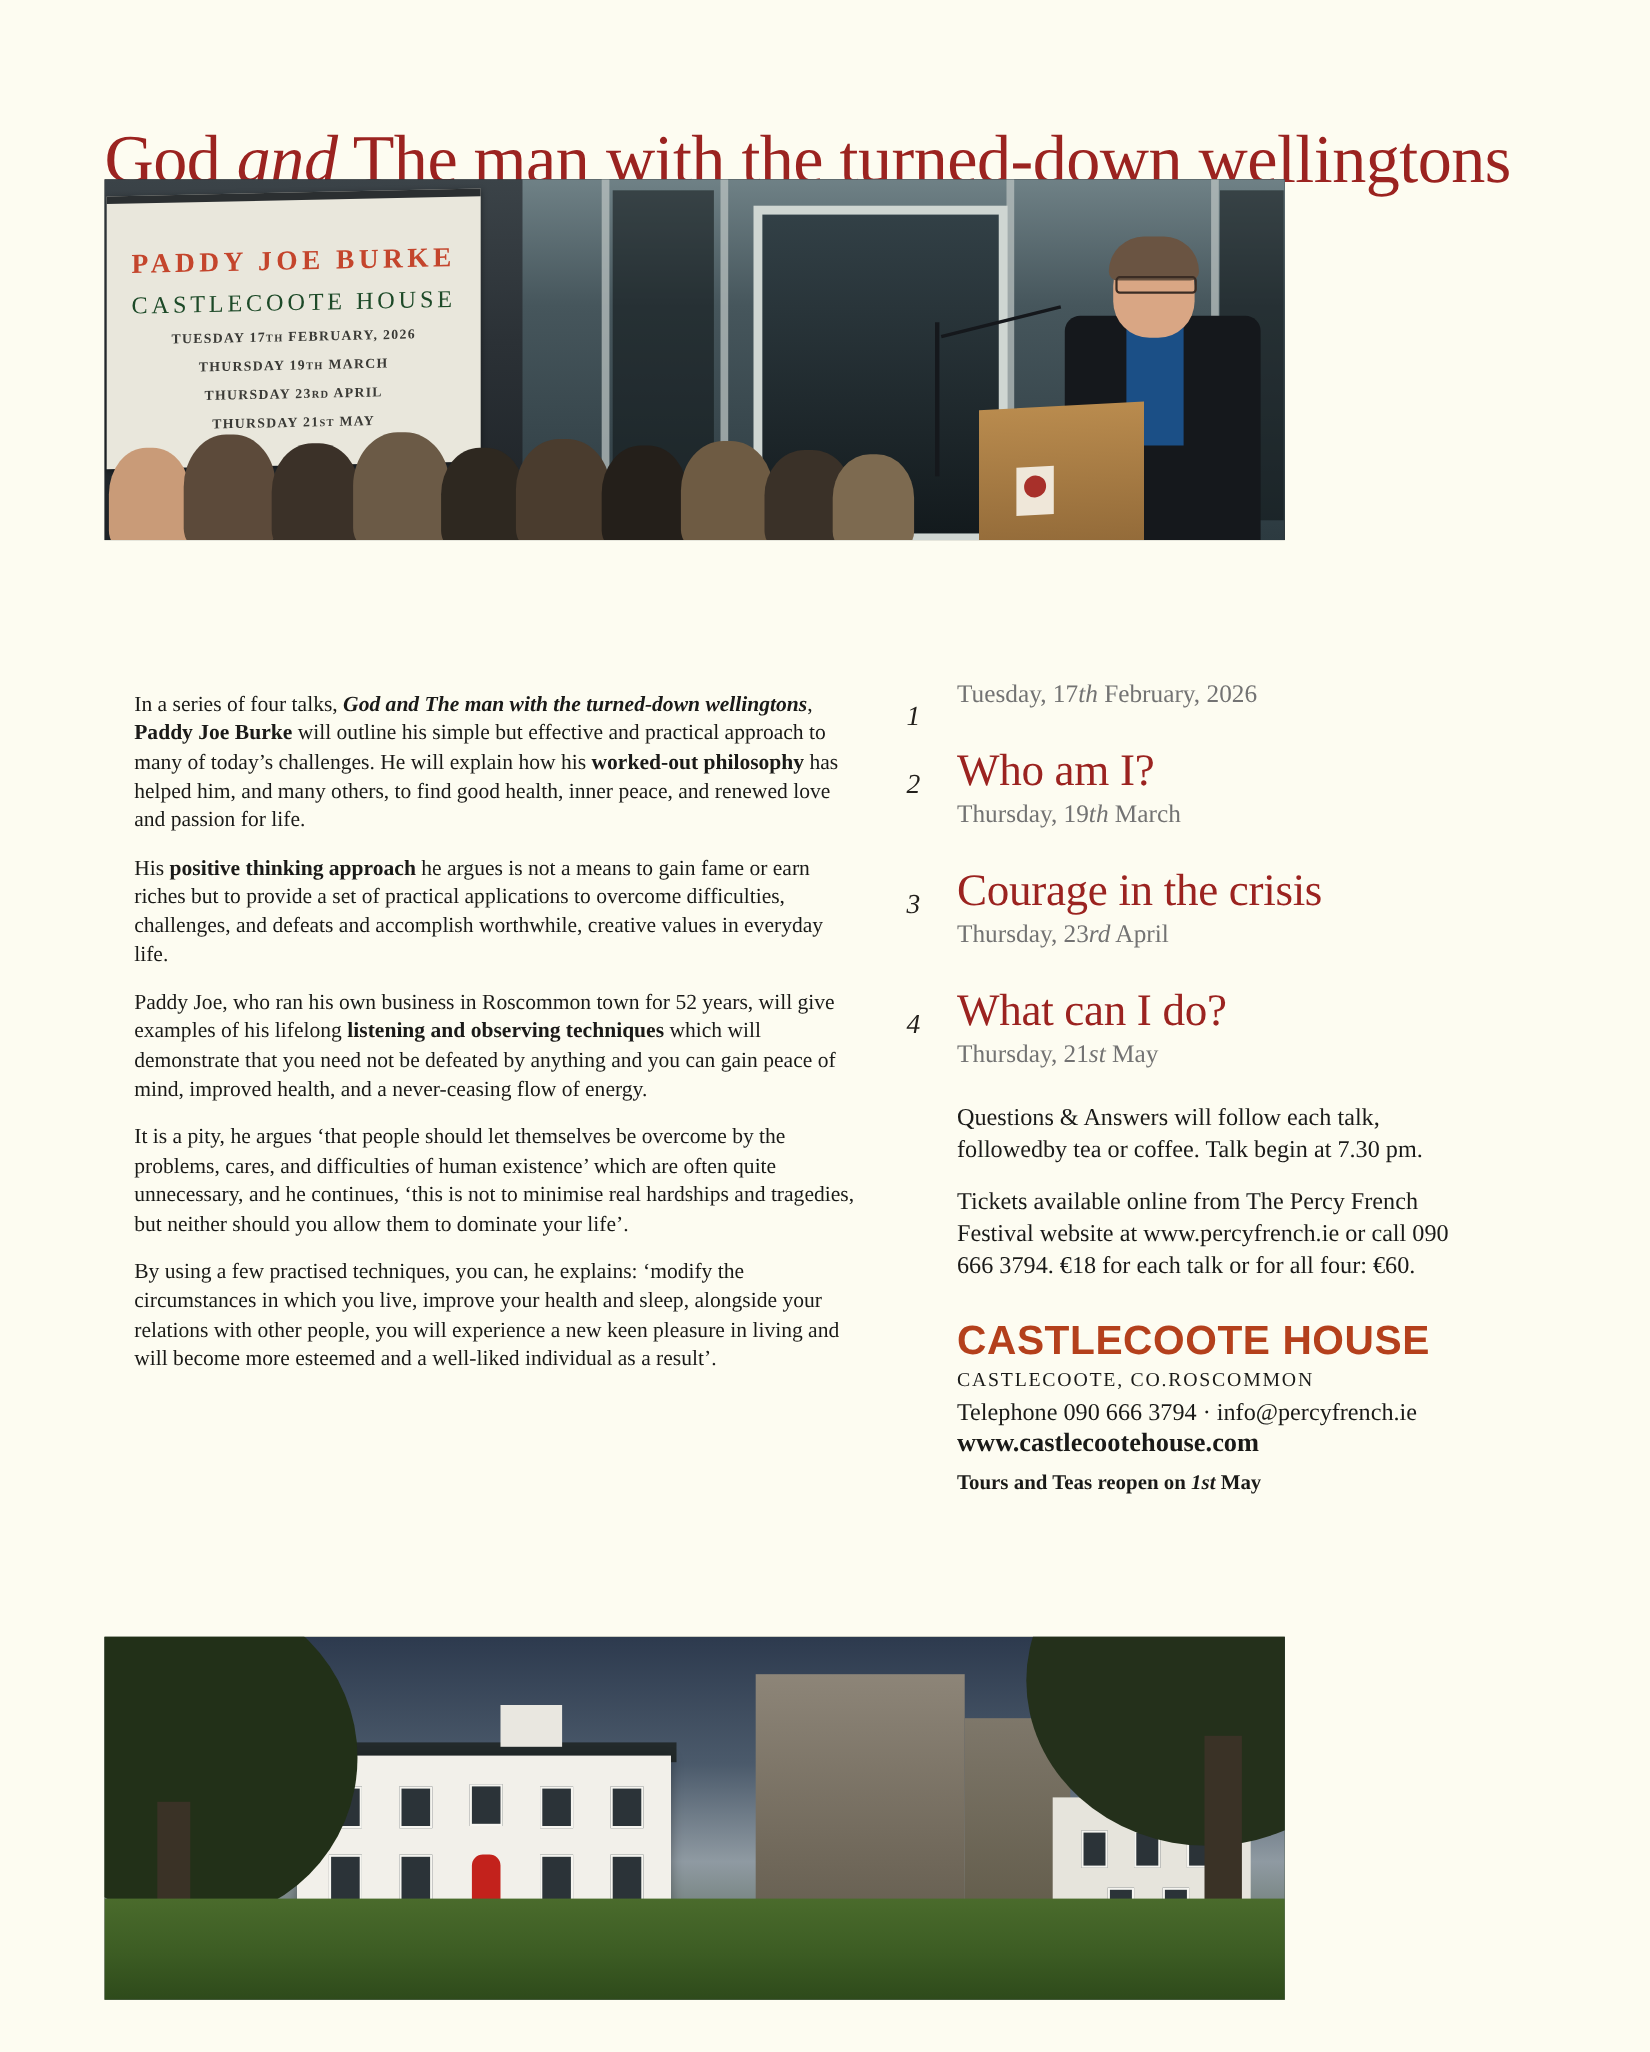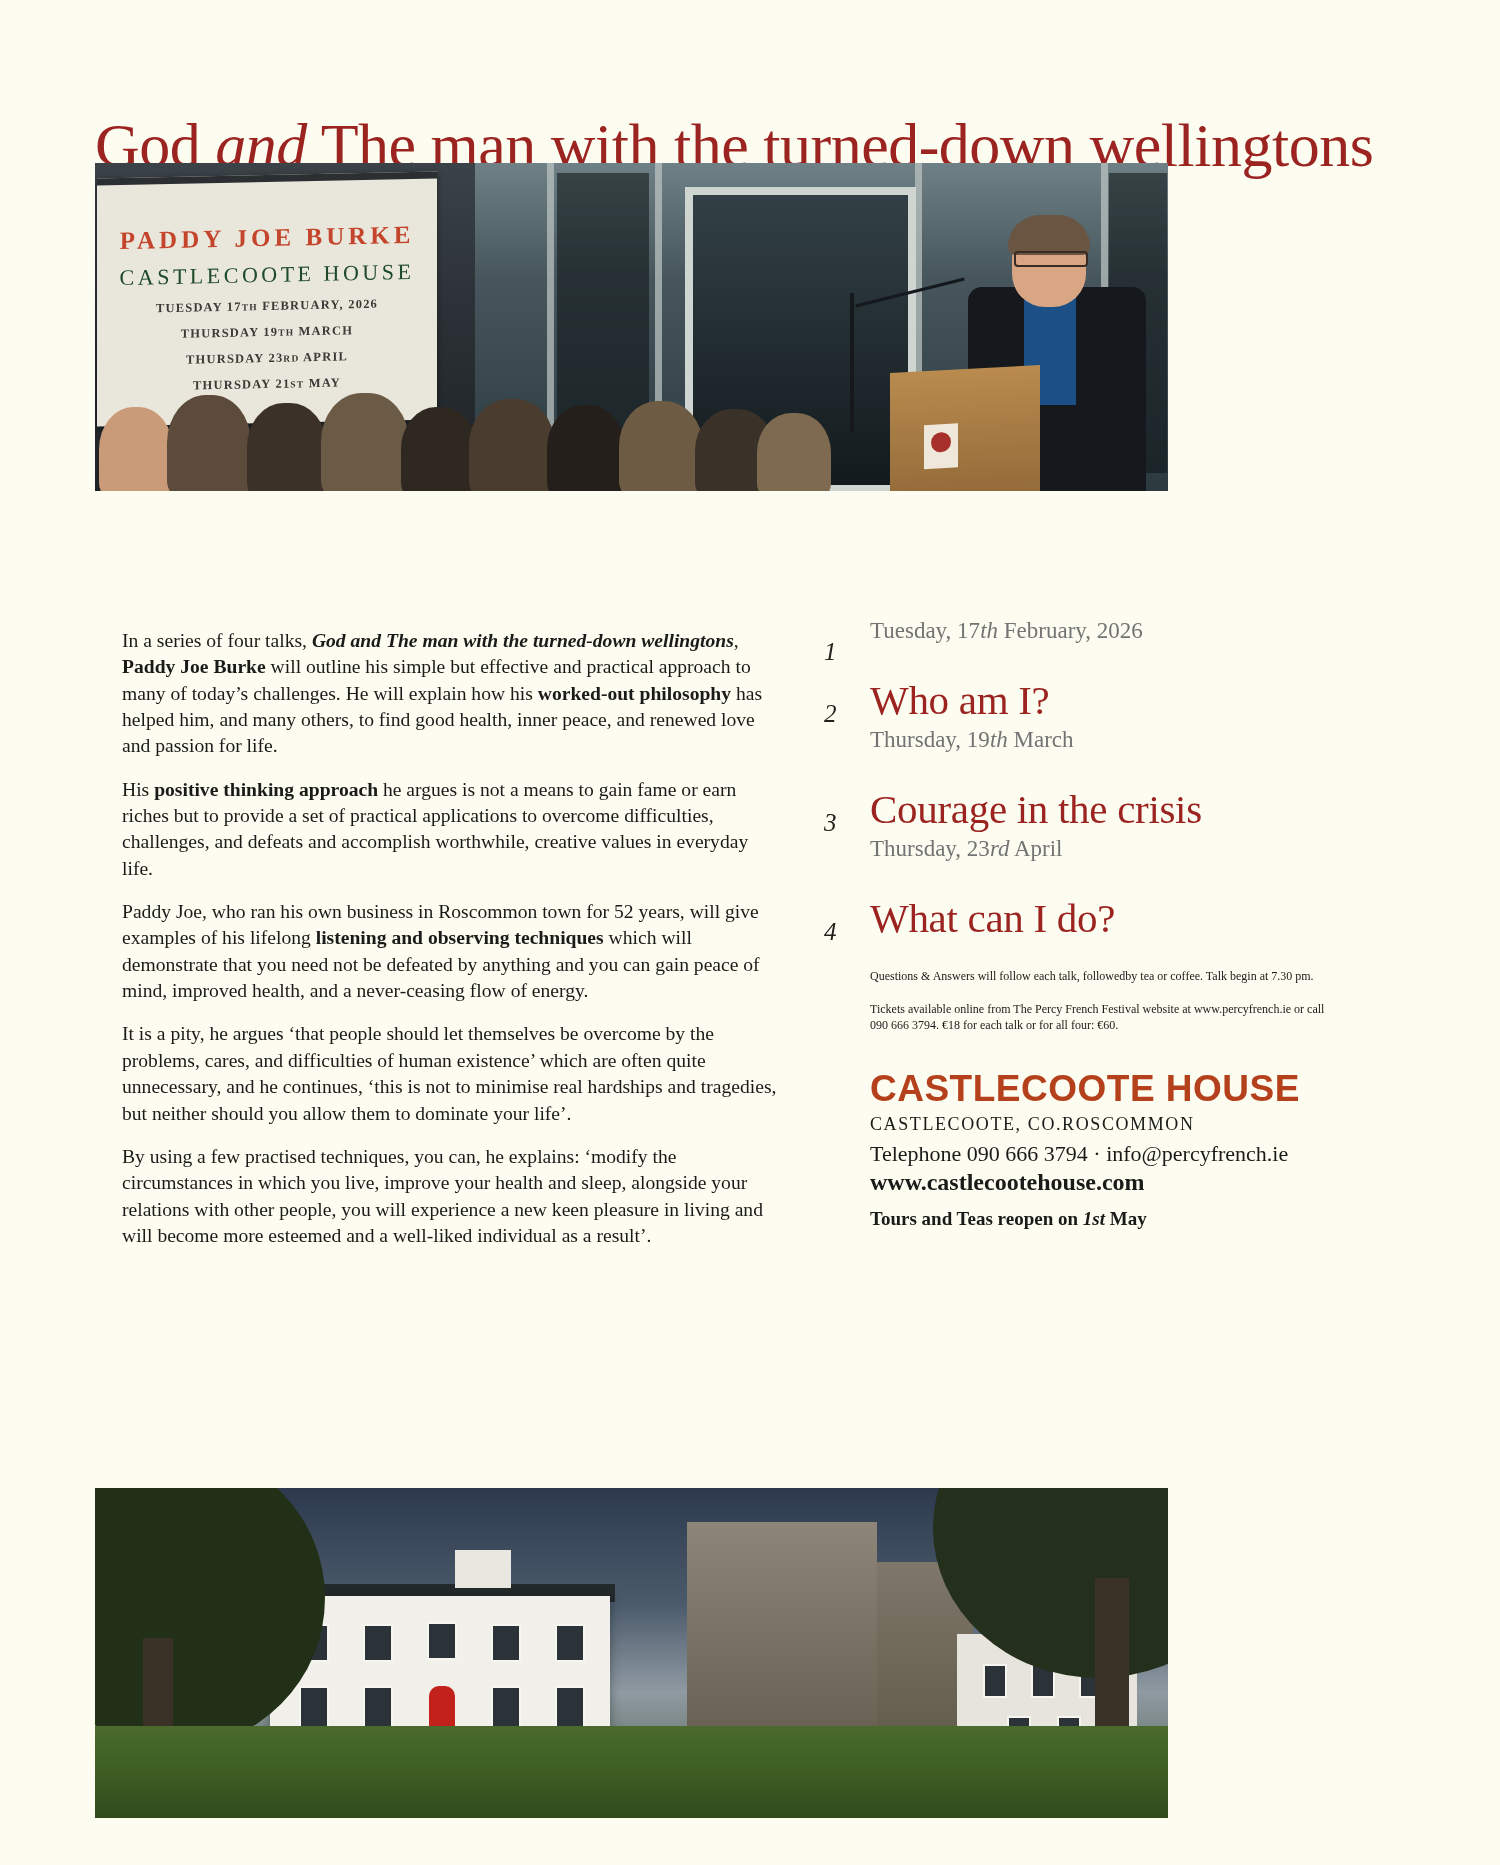--- a/index.html
+++ b/index.html
@@ -106,21 +106,21 @@
     font-style:italic; font-size:25px; color:#23201c;
   }
   .talk .tname {
     color:#9b2320; font-size:41px; line-height:1.0; font-weight:400;
     letter-spacing:-0.3px;
   }
   .talk .tdate { font-size:23px; margin-top:6px; color:#737373; }
   .talk .tdate em { font-style:italic; }
 
   .notes { margin:-6px 0 0 52px; width:470px; }
-  .notes p { margin:0 0 17px 0; font-size:12px; line-height:1.33; }
+  .notes p { margin:0 0 17px 0; font-size:22px; line-height:1.33; }
 
   .venue { margin:34px 0 0 52px; width:470px; }
   .venue .vname {
     color:#b4401c; font-weight:700; font-size:37px; letter-spacing:.5px;
     font-family:"Liberation Sans", sans-serif;
   }
   .venue .vaddr {
     font-size:18px; letter-spacing:1.6px; margin-top:4px; color:#1a1a18;
     font-family:"Liberation Serif", serif;
   }
@@ -243,20 +243,21 @@
 
     <div class="talk">
       <div class="num">3</div>
       <div class="tname">Courage in the crisis</div>
       <div class="tdate"><span>Thursday, 23</span><em>rd</em><span> April</span></div>
     </div>
 
     <div class="talk">
       <div class="num">4</div>
       <div class="tname">What can I do?</div>
+      <div class="tdate"><span>Thursday, 21</span><em>st</em><span> May</span></div>
     </div>
 
     <div class="notes">
       <p>Questions &amp; Answers will follow each talk, followedby tea or coffee. Talk begin at 7.30 pm.</p>
       <p>Tickets available online from The Percy French Festival website at www.percyfrench.ie or call 090 666 3794. €18 for each talk or for all four: €60.</p>
     </div>
 
     <div class="venue">
       <div class="vname">CASTLECOOTE HOUSE</div>
       <div class="vaddr">CASTLECOOTE, CO.ROSCOMMON</div>

